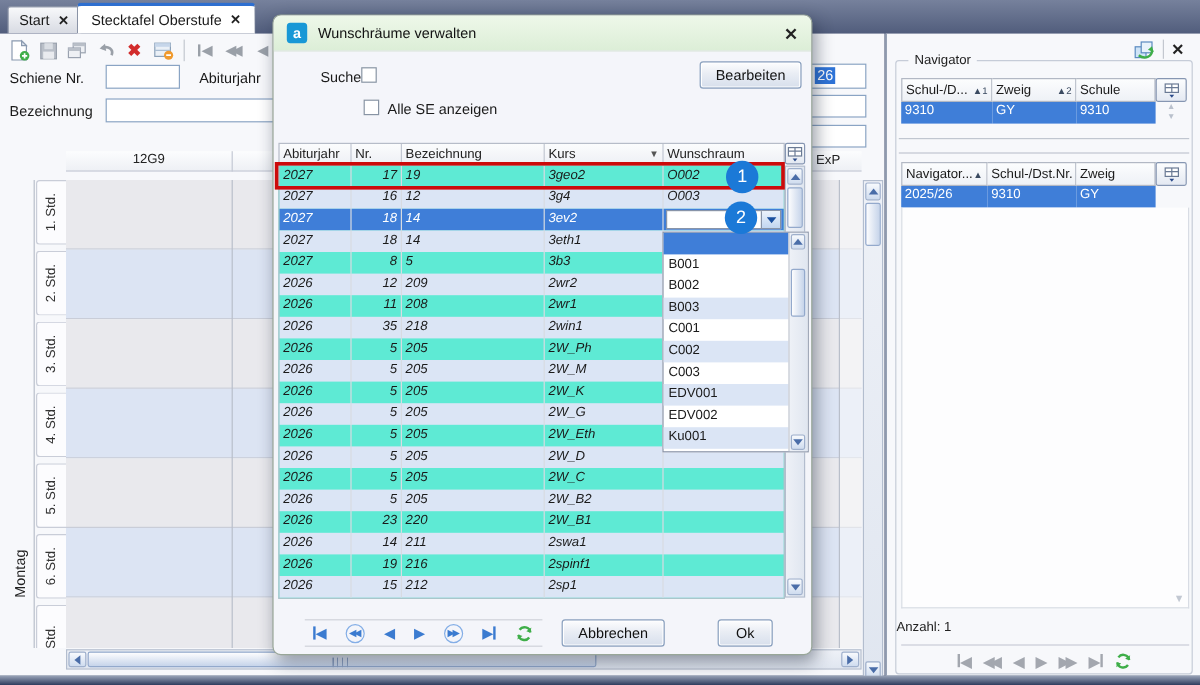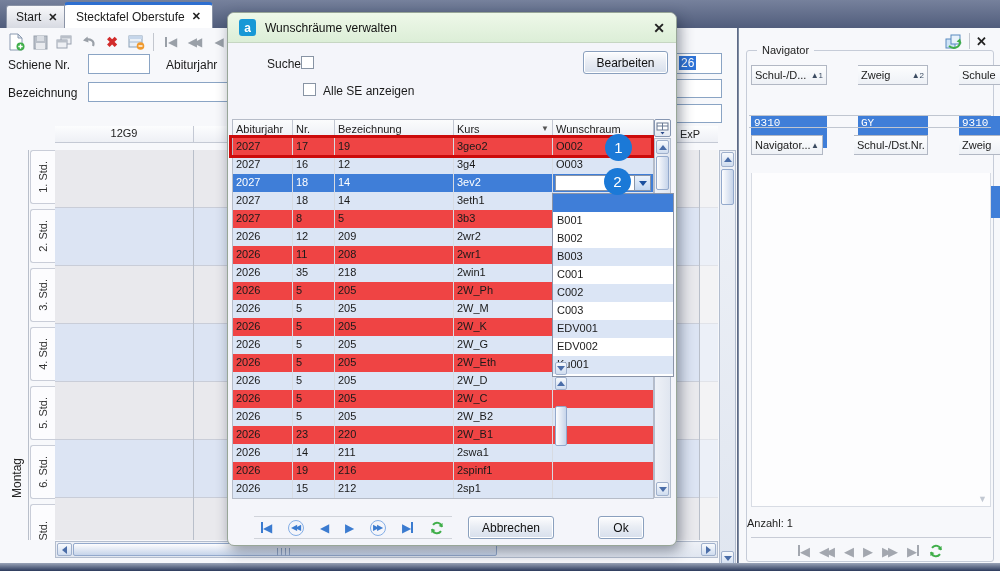--- a/index.html
+++ b/index.html
@@ -73,28 +73,28 @@
     background:repeating-linear-gradient(90deg,#8fa3c4 0 1px,transparent 1px 4px); }
   
   #rightpanel { position:absolute; left:738px; top:28px; width:262px; height:535px;
     background:#f7f8fb; border-left:1px solid #7e8ca2; }
   #panel-topicons { position:absolute; left:206px; top:3px; width:52px; height:20px; display:flex; align-items:center; gap:6px; }
   .vdiv { width:1px; height:16px; background:#c3c7cf; }
   .close-x { font-size:13px; font-weight:bold; color:#222; }
   #nav-fieldset { position:absolute; left:7px; top:22px; width:248px; height:512px;
     border:1px solid #c6ccd8; border-radius:3px; }
   #nav-legend { position:absolute; left:10px; top:-7px; background:#f7f8fb; padding:0 5px; font-size:11px; color:#222; }
-  .ntable { position:absolute; left:4px; width:240px; display:grid; font-size:11px;gap:31px; }
+  .ntable { position:absolute; left:4px; width:240px; display:grid; font-size:11px; }
   .nt1 { top:14px; grid-template-columns:76px 70px 66px 26px; }
   .nt2 { top:84px; grid-template-columns:72px 74px 66px 26px; }
   .nh { background:linear-gradient(#fcfdfe,#eef1f6); border:1px solid #b2b8c4; border-left:none; height:20px;
     padding:0 3px; display:flex; align-items:center; justify-content:space-between; overflow:hidden; white-space:nowrap; }
   .nh:first-child { border-left:1px solid #b2b8c4; }
   .sortmark { font-size:8px; color:#3a4a60; white-space:nowrap; }
-  .nd { background:#3f7ed8; color:#fff; height:32px; padding:1px 3px; overflow:hidden; white-space:nowrap;font-family:Liberation Mono, monospace; }
+  .nd { background:#3f7ed8; color:#fff; height:18px; padding:1px 3px; overflow:hidden; white-space:nowrap; }
   .nd-hint { background:transparent; color:#b9c0cc; font-size:7px; line-height:8px; text-align:center; }
   .gridico-btn { background:linear-gradient(#fcfdfe,#e4e9f2); border:1px solid #8696b2; border-radius:2px;
     height:20px; display:flex; align-items:center; justify-content:center; }
   #empty-list { position:absolute; left:4px; top:122px; width:240px; height:334px; background:#fdfdfe;
     border:1px solid #d8dce4; border-top:none; }
   .hintchev { position:absolute; right:3px; bottom:2px; color:#c2c8d2; font-size:9px; }
   .resizer { position:absolute; left:2px; width:242px; height:1px; background:#c0c6d0; }
   #anzahl { position:absolute; left:0; top:466px; width:248px; font-size:11px; color:#222; }
   #panel-line { position:absolute; left:4px; top:486px; width:240px; height:1px; background:#c8ccd6; }
   #panel-nav { position:absolute; left:0; top:492px; width:248px; display:flex; align-items:center;
@@ -118,42 +118,42 @@
   #btn-abbrechen { position:absolute; left:240px; top:503px; width:86px; height:23px; }
   #btn-ok { position:absolute; left:370px; top:503px; width:46px; height:23px; }
   
   #wtable { position:absolute; left:4px; top:106px; width:422px; }
   #whead { display:flex; height:19px; background:linear-gradient(#fbfcfd,#eef0f5);
     border:1px solid #b6bcc8; font-size:11px; color:#222; }
   .wh { padding:0 3px; border-right:1px solid #c2c7d2; display:flex; align-items:center; }
   .wh0 { width:60px; } .wh1 { width:42px; } .wh2 { width:119px; }
   .wh3 { width:99px; justify-content:space-between; } .wh4 { flex:1; border-right:none; }
   .sort-d { font-size:8px; color:#555; }
-  #wbody { border:1px solid #b6bcc8; border-top:none; background:#ef4444; }
+  #wbody { border:1px solid #b6bcc8; border-top:none; background:#5eead4;font-style:italic; }
   .wrow { display:flex; height:18px; font-size:11px; }
   .wrow.alt { background:#dbe5f5; }
   .wrow.sel { background:#3f7ed8; color:#fff; }
   .wcell { padding:1px 3px; border-right:1px solid #d7dbe2; height:100%; line-height:15px; overflow:hidden; white-space:nowrap; }
-  .c0 { width:60px; } .c1 { width:42px; } .c2 { width:119px; }
+  .c0 { width:60px; } .c1 { width:42px; text-align:right; } .c2 { width:119px; }
   .c3 { width:99px; } .c4 { flex:1; border-right:none; }
   .combocell { padding:0; }
   .combo { display:flex; height:16px; margin:1px 2px; background:#fff; border:1px solid #8894a8; }
   .combo-val { flex:1; }
   .combo-btn { width:16px; background:linear-gradient(#eaf2fc,#c2d6f0); border-left:1px solid #8894a8;
     display:flex; align-items:center; justify-content:center; }
   .tri-dn { width:0; height:0; border-left:4px solid transparent; border-right:4px solid transparent;
     border-top:5px solid #1a4f9e; }
   #red-frame { position:absolute; left:1px; top:122px; width:425px; height:23px; border:3px solid #cc0b0b;
     pointer-events:none; z-index:5; }
   #wsb { position:absolute; left:426px; top:125px; width:17px; height:360px;
     background:linear-gradient(90deg,#eef1f7,#e0e6f0); border:1px solid #b3bdce; }
   #wgridico { position:absolute; left:426px; top:106px; width:17px; height:18px; }
   
   #dropdown { position:absolute; left:324px; top:180px; width:122px; height:184px; background:#fff;
-    border:1px solid #8a94a8; z-index:20; display:flex;flex-direction:column; }
+    border:1px solid #8a94a8; z-index:20; display:flex; }
   #dd-list { flex:1; }
   .ddi { height:18px; font-size:11px; padding:1px 4px; line-height:15px; overflow:hidden; }
   .ddi.alt { background:#dbe5f5; }
   .ddi.sel { background:#3f7ed8; color:#fff; }
   #dd-sb { width:16px; border-left:1px solid #c0c6d0; position:relative;
     background:linear-gradient(90deg,#eef1f7,#e0e6f0); }
   
   #dlgnav { position:absolute; left:26px; top:503px; width:198px; height:23px; display:flex; align-items:center;
     justify-content:space-between; border-top:1px solid #d0d3da; border-bottom:1px solid #d0d3da; padding:0 7px; }
   .bnav { color:#3b7bd0; font-size:12px; line-height:1; display:flex; align-items:center; }

